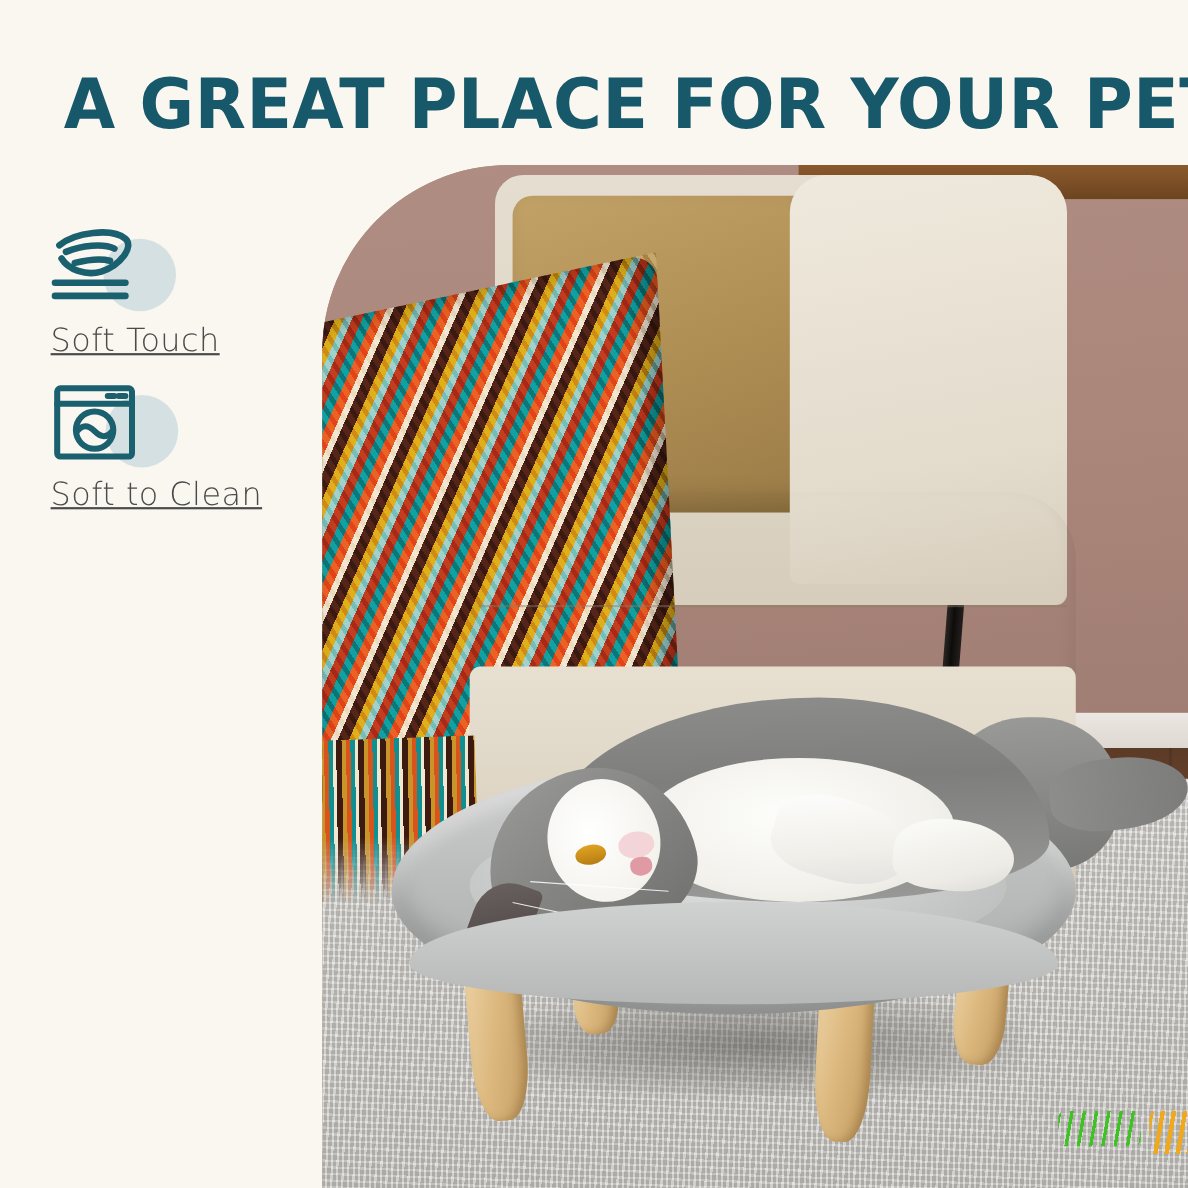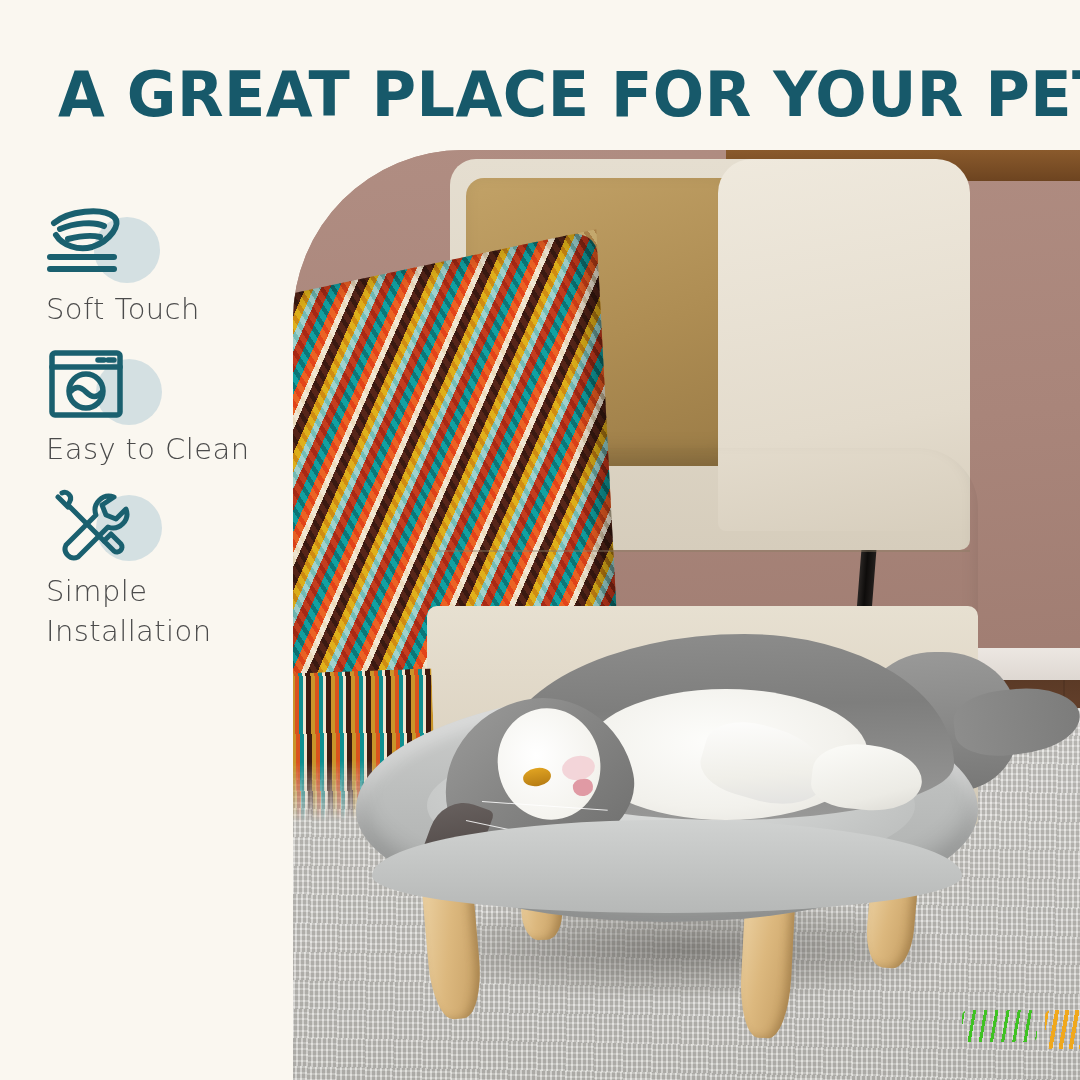--- a/index.html
+++ b/index.html
@@ -37,20 +37,21 @@
   .fe-svg{position:absolute;left:0;top:0;}
   .fe-label{
     margin-top:6px;
     font-family:"DejaVu Sans",sans-serif;
     font-weight:300;
     font-size:29px;
     line-height:1.38;
     color:#4B4B4B;
     letter-spacing:0.4px;
     white-space:pre-line;
+    text-decoration:underline;
   }
 
   
   .photo{
     position:absolute;left:293px;top:150px;
     width:787px;height:930px;
     border-top-left-radius:170px;
     overflow:hidden;
     background:#B08A7E;
   }
@@ -316,41 +317,23 @@
         <g fill="none" stroke="#1A606F" stroke-width="5.5" stroke-linecap="round" stroke-linejoin="round">
           <rect x="6" y="6" width="68" height="62" rx="3"></rect>
           <path d="M6 20 H74"></path>
           <path d="M52 13 h6"></path>
           <path d="M62 13 h6"></path>
           <circle cx="40" cy="44" r="17"></circle>
           <path d="M24 45 c5 -6, 10 -6, 16 0 c6 6, 11 6, 16 0"></path>
         </g>
       </svg>
     </div>
-    <div class="fe-label">Easy to Clean</div>
+    <div class="fe-label">Soft to Clean</div>
   </div>
 
-  <div class="feature">
-    <div class="fe-icon-wrap" style="height:78px;">
-      <div class="fe-blob" style="left:50px;top:8px;width:66px;height:66px;"></div>
-      <svg class="fe-svg" width="110" height="78" viewBox="0 0 110 78">
-        <g fill="none" stroke="#1A606F" stroke-width="5" stroke-linecap="round" stroke-linejoin="round">
-
-          <path d="M68 10 a14 14 0 0 0 -18 18 L20 58 a9 9 0 0 0 12 12 l30 -30 a14 14 0 0 0 18 -18 l-10 10 l-10 -4 l-4 -10 z"></path>
-
-          <path d="M12 10 l10 10"></path>
-          <path d="M16 6 a6 6 0 0 1 8 8 L22 18"></path>
-          <path d="M22 18 L58 54"></path>
-          <path d="M58 54 l10 10 a5 5 0 0 0 7 -7 l-10 -10 z"></path>
-        </g>
-      </svg>
-    </div>
-    <div class="fe-label">Simple
-Installation</div>
-  </div>
 
 </div>
 
 <div class="photo">
 
   <div class="ph-layer wall"></div>
   <div class="ph-layer tabletop"></div>
   <div class="ph-layer legcap"></div>
   <div class="ph-layer tableleg"></div>
   <div class="ph-layer baseboard"></div>

